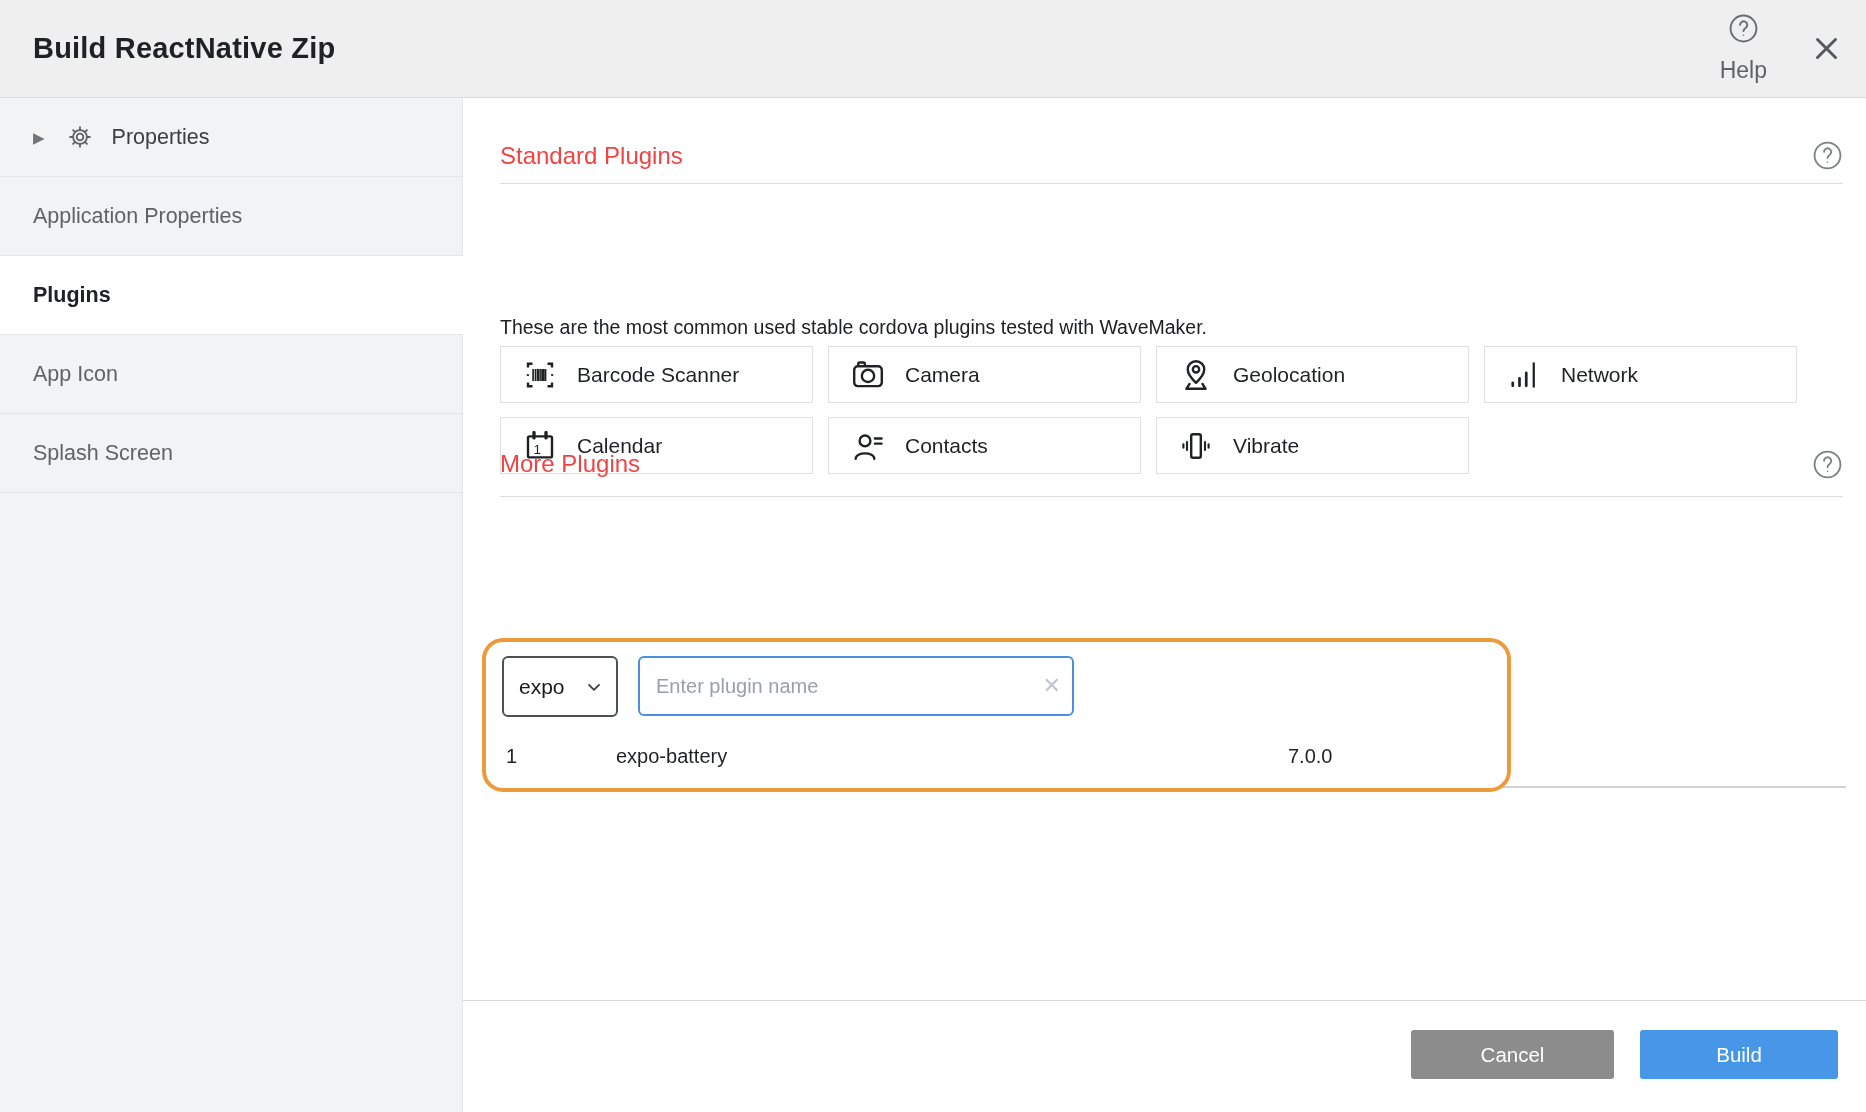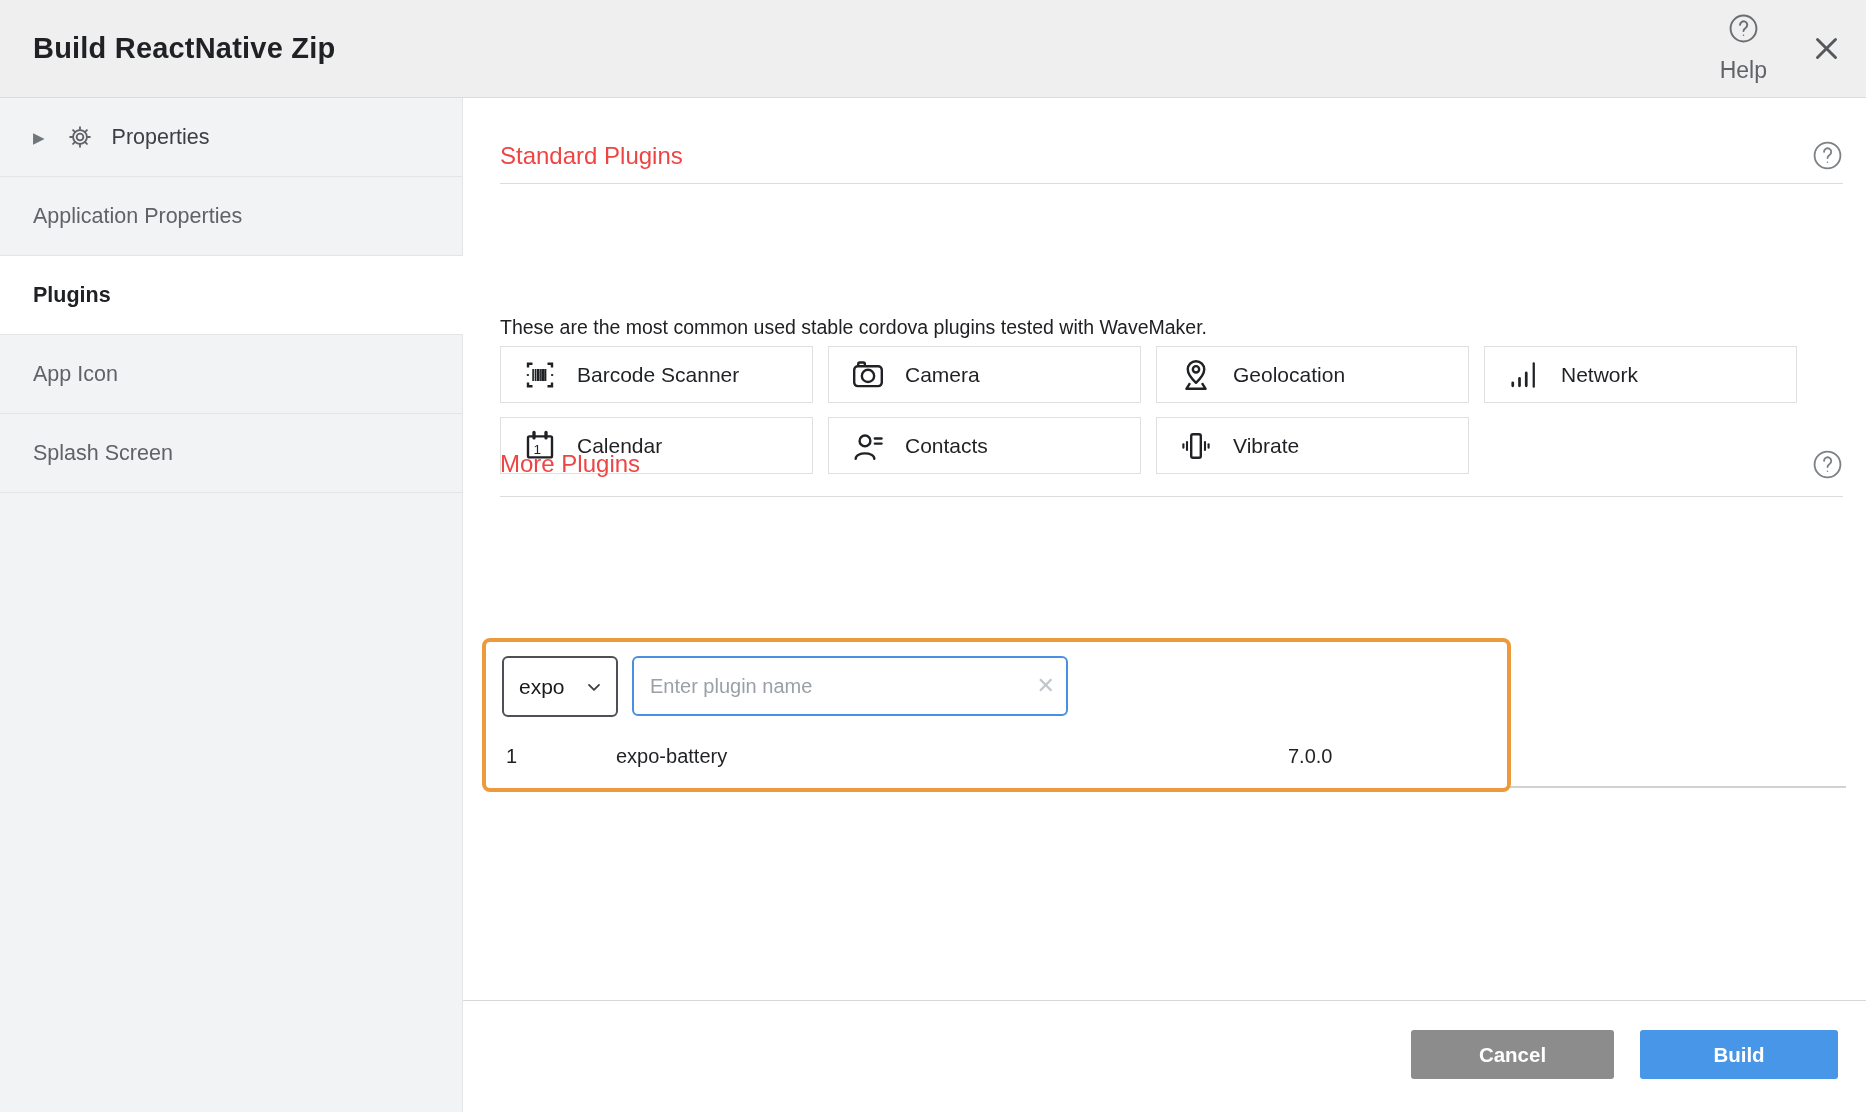--- a/index.html
+++ b/index.html
@@ -62,50 +62,50 @@
   .plugin-card .p-icon { width:40px; display:flex; justify-content:center; margin-right:17px; }
   .plugin-card .p-label { font-size:21px; color:#1f2124; }
 
   .mp-desc { position:absolute; top:456px; left:37px; font-size:19.5px; line-height:34px; color:#202124; }
   .link { color:#4a8fd3; cursor:pointer; }
 
   .row-sep { position:absolute; top:688px; left:1036px; width:347px; border-top:2px solid #d2d2d2; }
 
   .highlight-box {
     position:absolute; top:540px; left:19px; width:1029px; height:154px;
-    border:4px solid #EC9A3C; border-radius:8px; background:#fff; z-index:1;
+    border:4px solid #EC9A3C; border-radius:21px; background:#fff; z-index:1;
     padding:14px 0 0 16px;
   }
   .picker-row { display:flex; align-items:flex-start; }
   .source-select {
     width:116px; height:61px; border:2px solid #4d5156; border-radius:6px;
     display:flex; align-items:center; justify-content:space-between;
     padding:0 12px 0 15px; font-size:21px; color:#1a1a1a; cursor:pointer; background:#fff;
   }
-  .plugin-input-wrap { position:relative; margin-left:14px; }
+  .plugin-input-wrap { position:relative; margin-left:20px; }
   .plugin-input {
     width:436px; height:60px; border:2px solid #4a90e2; border-radius:6px;
     font-size:20px; color:#202124; padding:0 44px 0 16px; outline:none;
     font-family:"Liberation Sans", sans-serif;
   }
   .plugin-input::placeholder { color:#9aa0a6; }
   .clear-x {
     position:absolute; right:13px; top:50%; transform:translateY(-50%);
     font-size:22px; color:#c0c6cc; cursor:pointer; line-height:1;
   }
   .plugin-row { display:flex; align-items:center; height:56px; margin-top:11px; font-size:20px; color:#1f2124; }
   .plugin-row .idx { width:114px; padding-left:4px; }
   .plugin-row .pname { width:672px; }
   .plugin-row .pver { width:200px; }
 
   .footer-divider { position:absolute; left:0; right:0; top:902px; border-top:1px solid #d8d8d8; }
   .footer-buttons { position:absolute; top:932px; right:28px; display:flex; gap:26px; }
   .btn {
     height:49px; border:none; border-radius:3px; color:#fff; font-size:20.5px;
-    font-family:"Liberation Sans", sans-serif; cursor:pointer;font-weight:bold;
+    font-family:"Liberation Sans", sans-serif; cursor:pointer;
   }
   .btn-cancel { width:203px; background:#8c8c8c; }
   .btn-save { width:199px; background:#4796e8; }
   .btn-build { width:198px; background:#4796e8; }
 
   svg { display:block; }
 </style>
 </head>
 <body>
 

